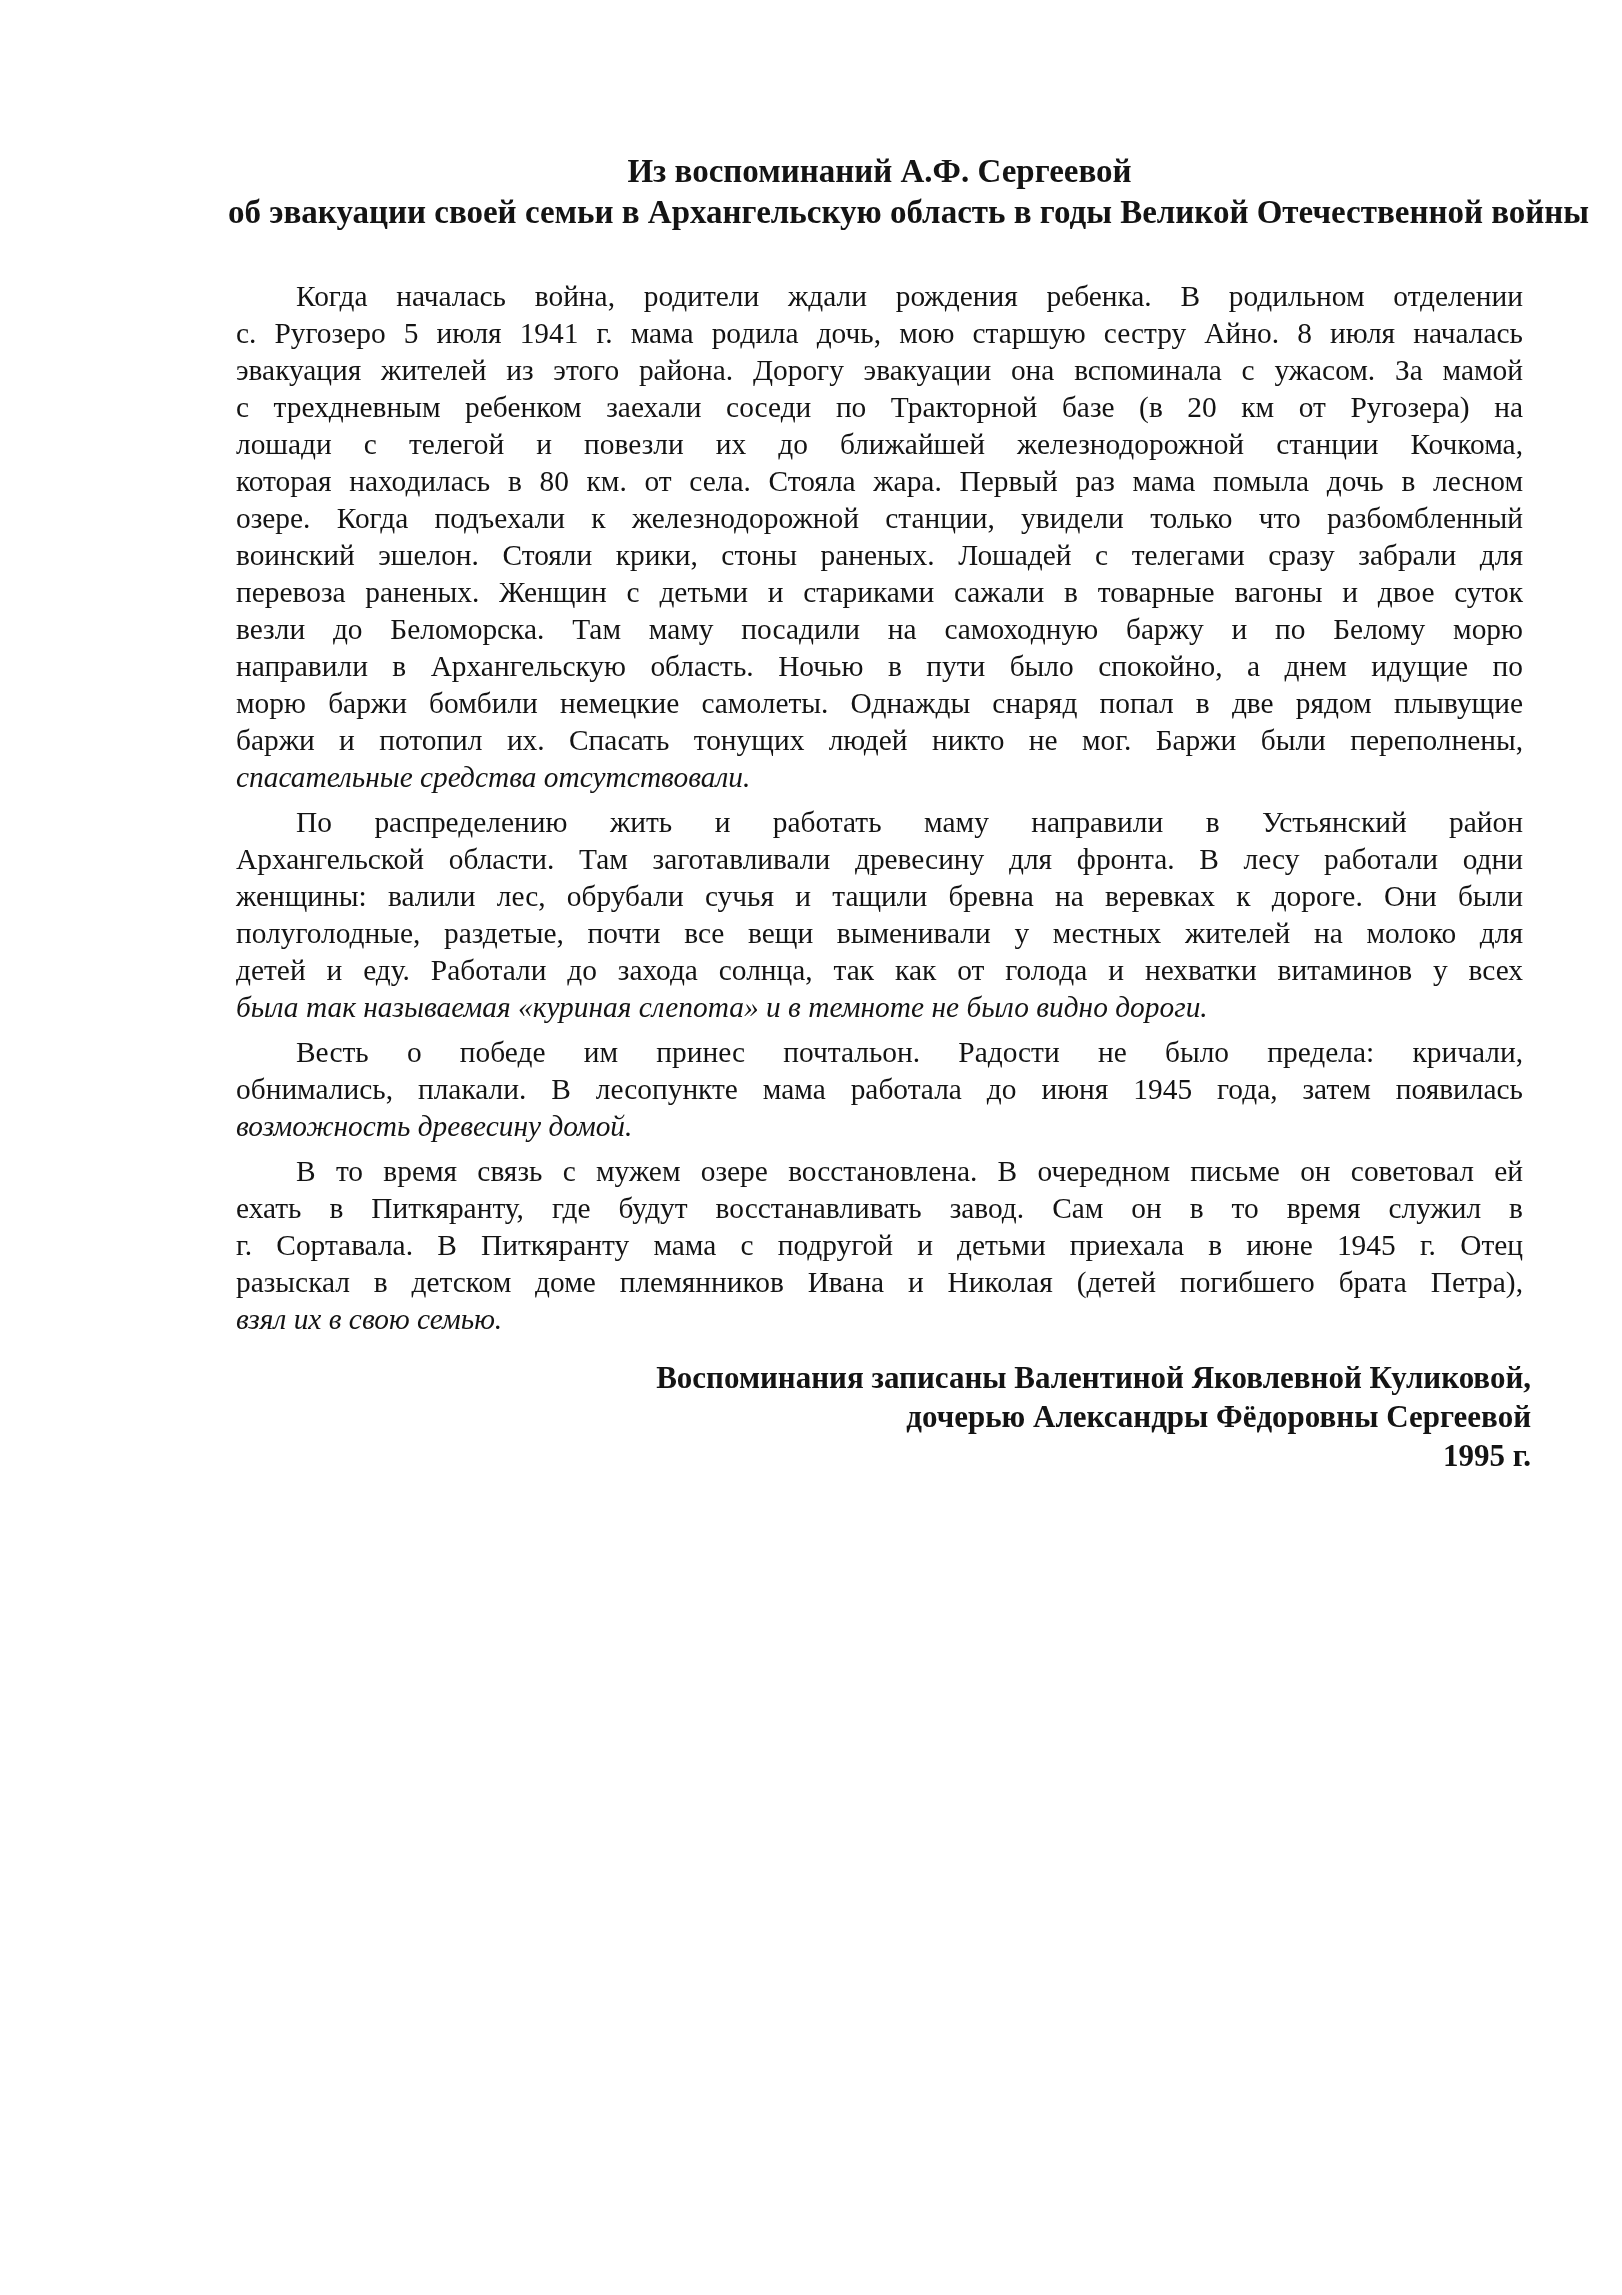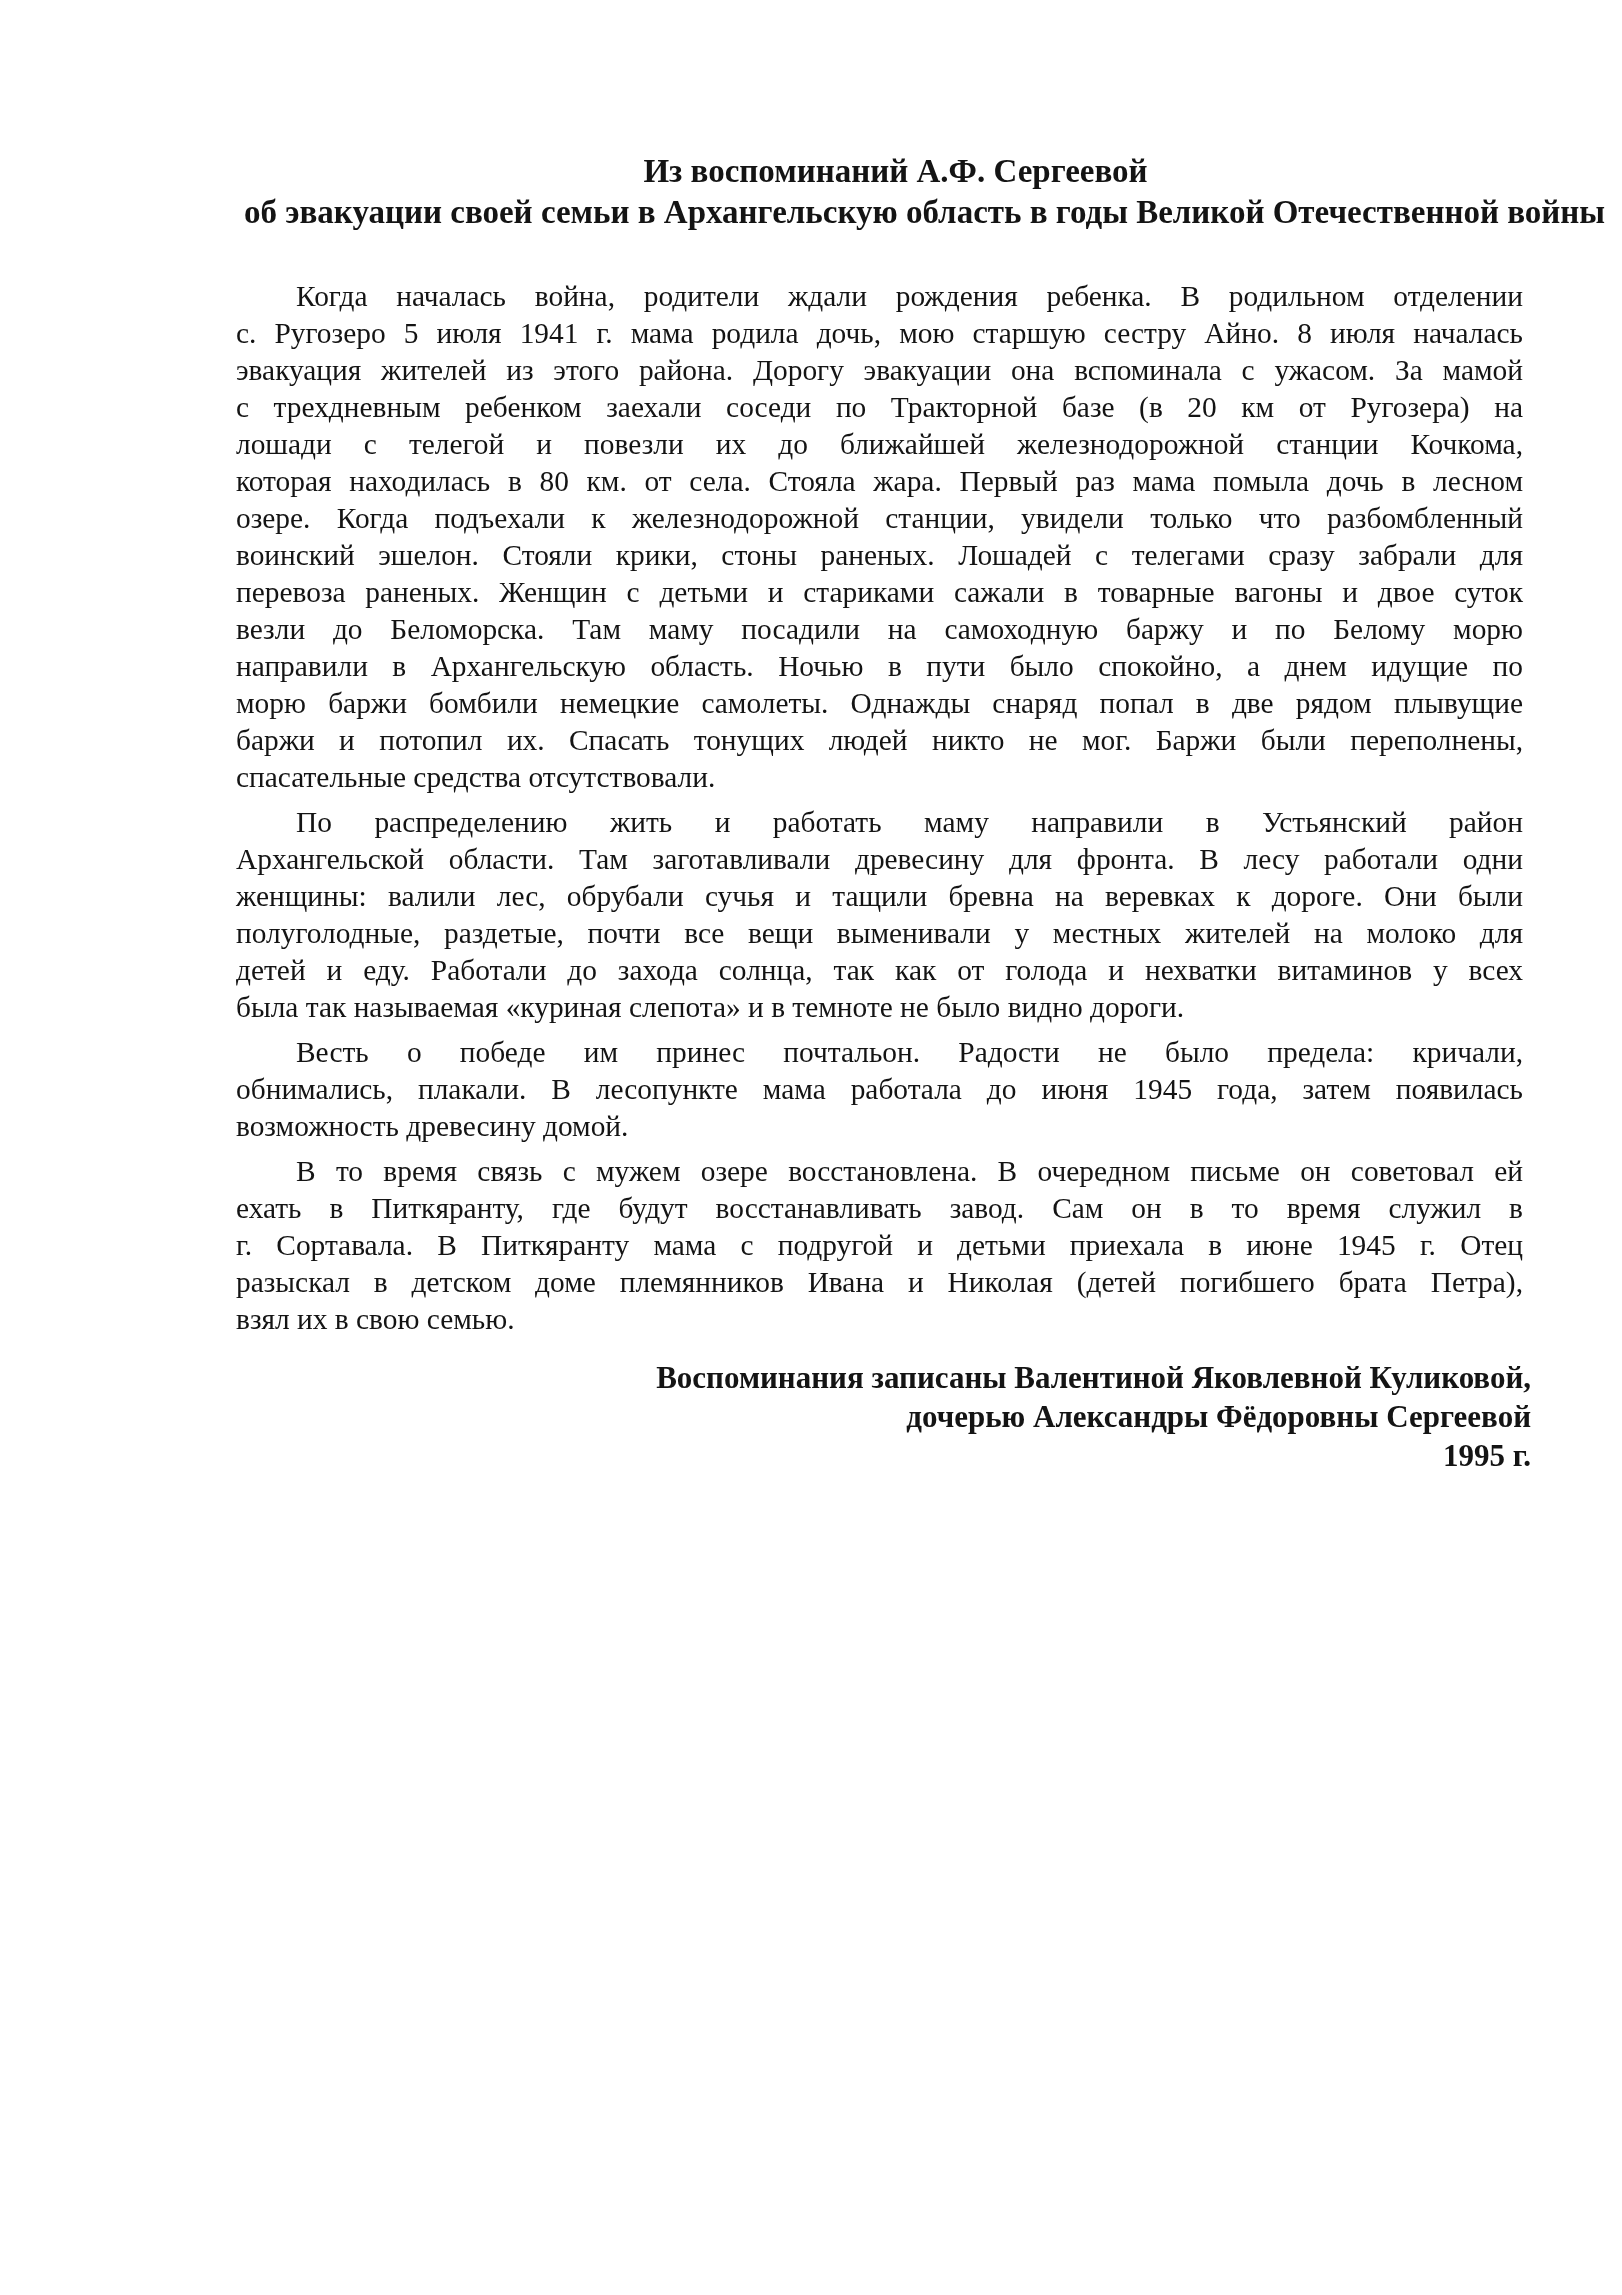--- a/index.html
+++ b/index.html
@@ -18,21 +18,20 @@
   }
   .title-block {
     position: absolute;
     left: 228px;
     top: 151px;
     width: 1303px;
     text-align: center;
     font-weight: bold;
     font-size: 33px;
     line-height: 41px;
-    margin-left: 16px;
   }
   .title-line {
     white-space: nowrap;
   }
   .body-block {
     position: absolute;
     left: 228px;
     top: 270px;
     width: 1303px;
     font-size: 29.4px;
@@ -46,20 +45,21 @@
     text-align: justify;
     text-align-last: justify;
     -moz-text-align-last: justify;
   }
   .text-line.first {
     padding-left: 60px;
   }
   .text-line.last {
     text-align: left;
     text-align-last: left;
+    font-style: italic;
     -moz-text-align-last: left;
   }
   .closing-block {
     position: absolute;
     left: 228px;
     top: 1358px;
     width: 1303px;
     text-align: right;
     font-weight: bold;
     font-size: 31px;

